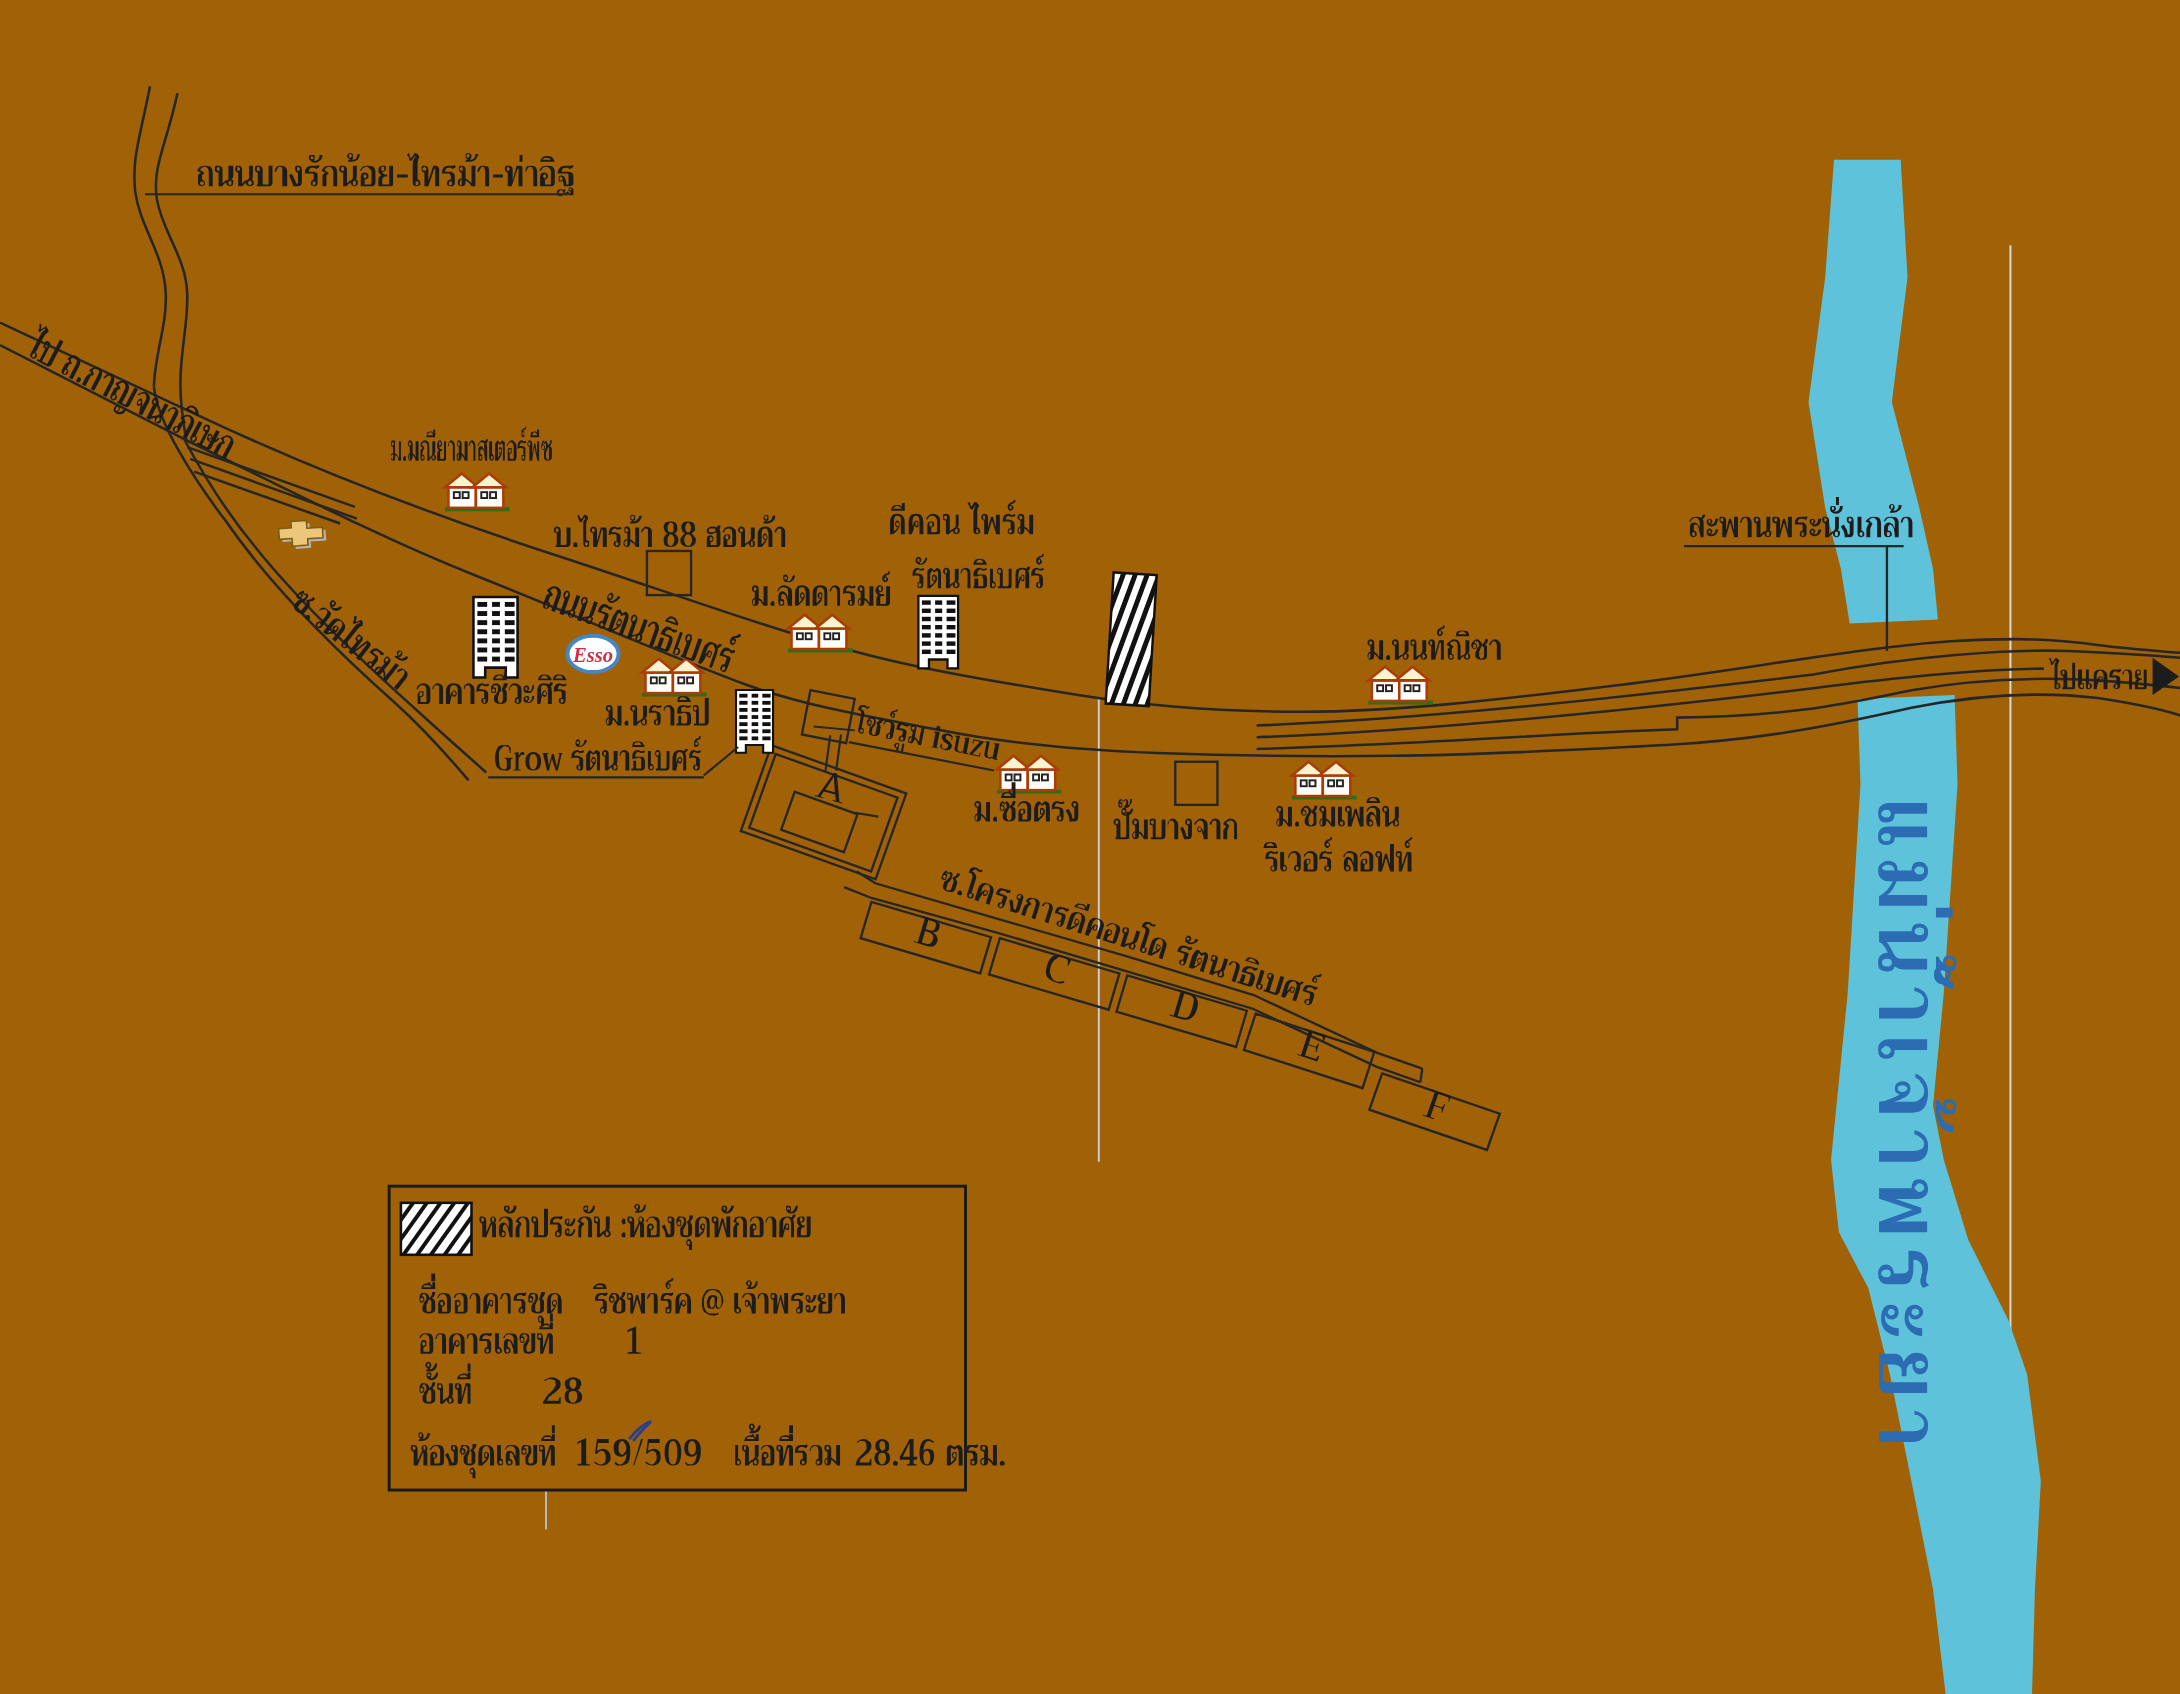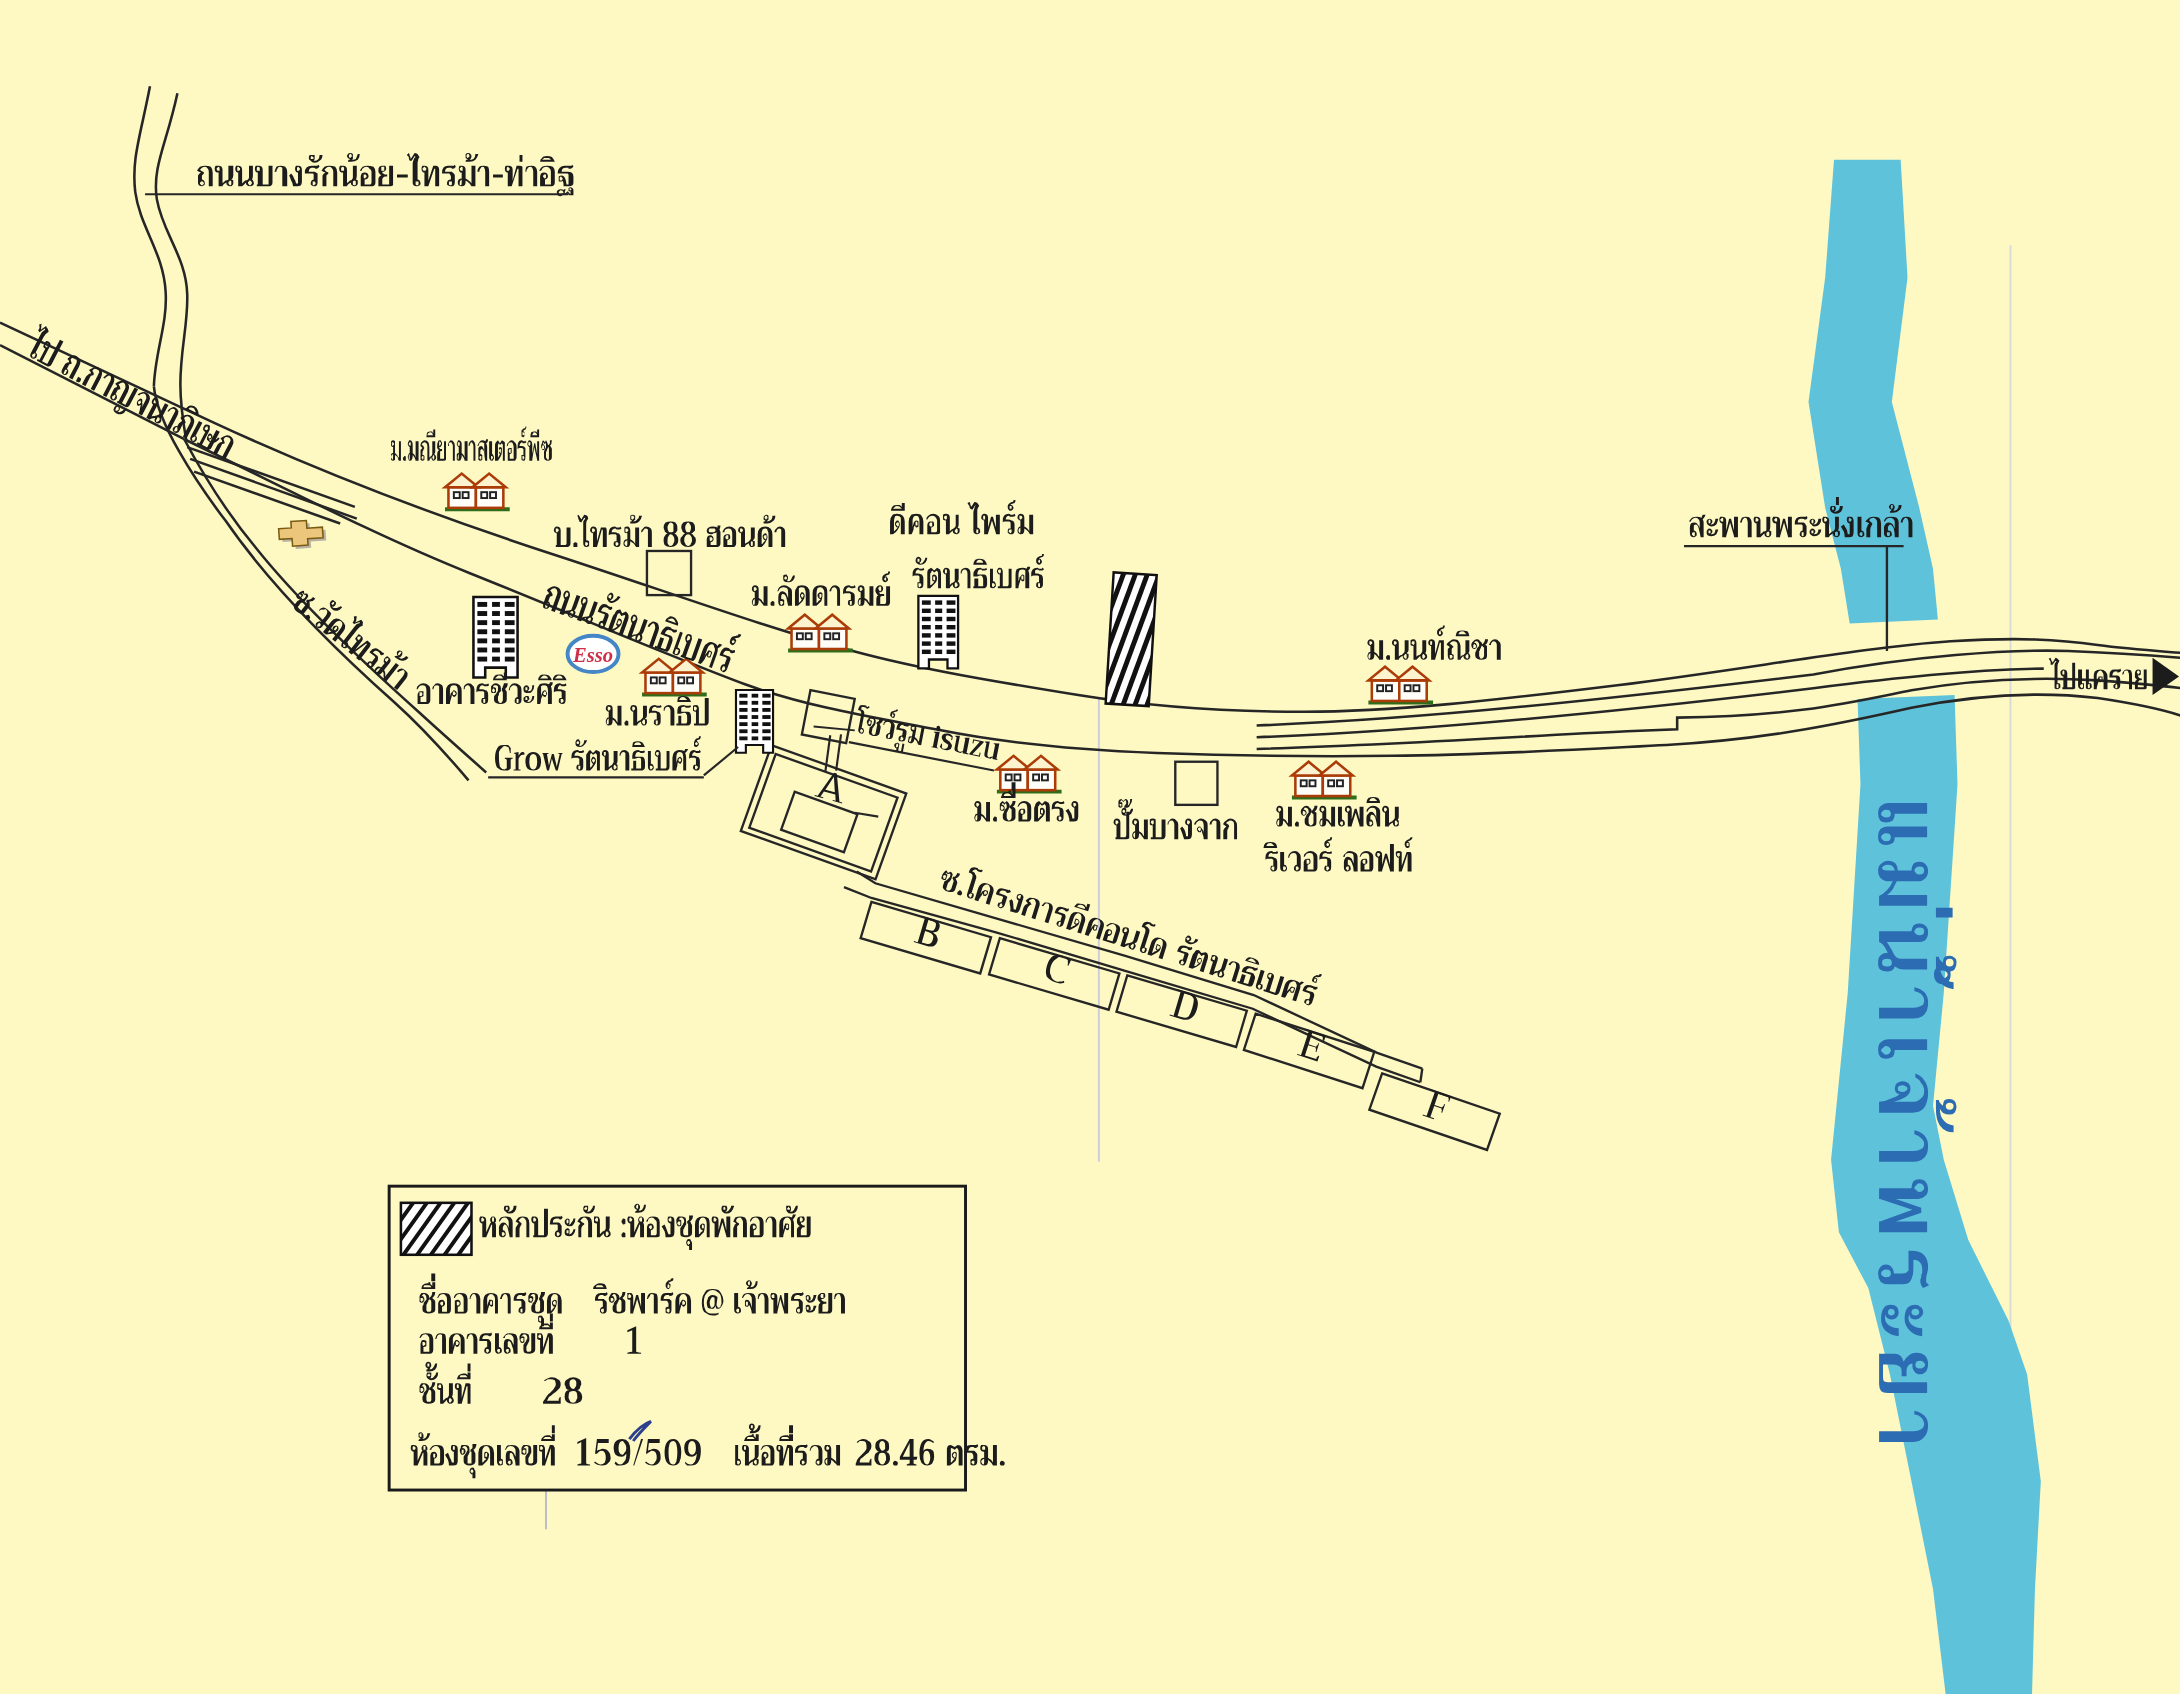--- a/index.html
+++ b/index.html
@@ -1,15 +1,15 @@
 <!DOCTYPE html>
 <html><head><meta charset="utf-8">
 <style>
 html,body{margin:0;padding:0;background:#f7f8f5;}
-#map{position:relative;width:2181px;height:1695px;background:#fef9c3;overflow:hidden;}
+#map{position:relative;width:2181px;height:1695px;background:#a16207;overflow:hidden;}
 text{font-family:"Liberation Serif",serif;}
 </style></head>
 <body>
 
 <div id="map">
 <svg width="2181" height="1695" viewBox="0 0 2225 1729">
 
 <line x1="2051" y1="250" x2="2051" y2="1729" stroke="#d9dbd7" stroke-width="2"></line>
 
 <polygon points="1871,163 1862,283 1845,410 1862,518 1878,580 1887,636 1977,632 1972,580 1958,518 1930,410 1946,283 1939,163" fill="#5ec3da"></polygon>

